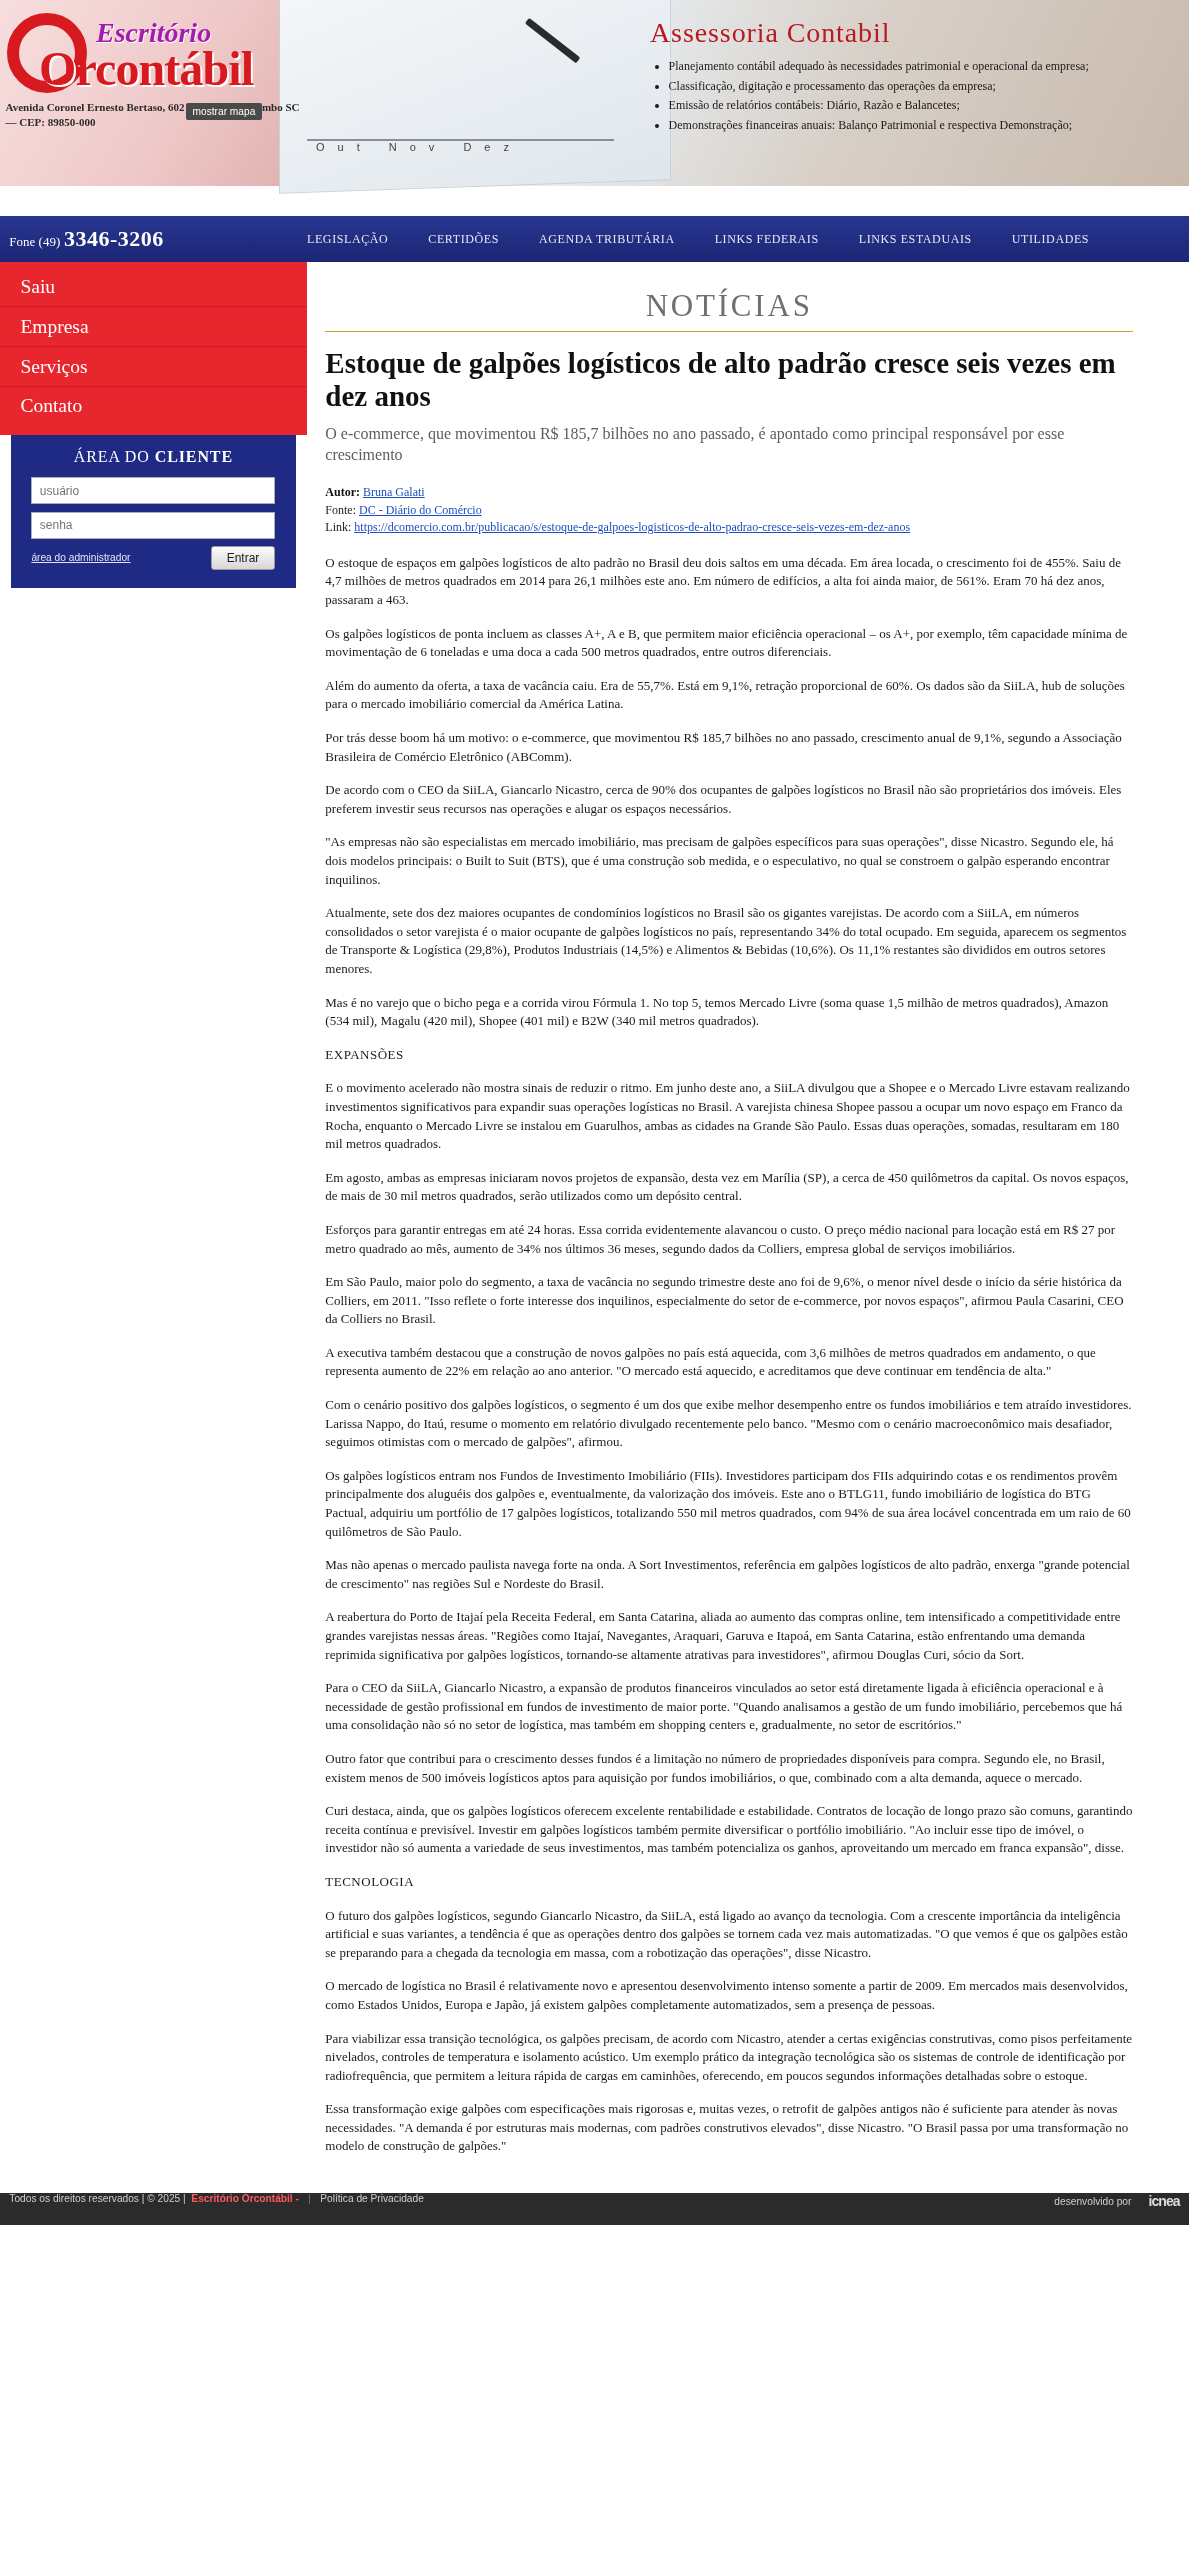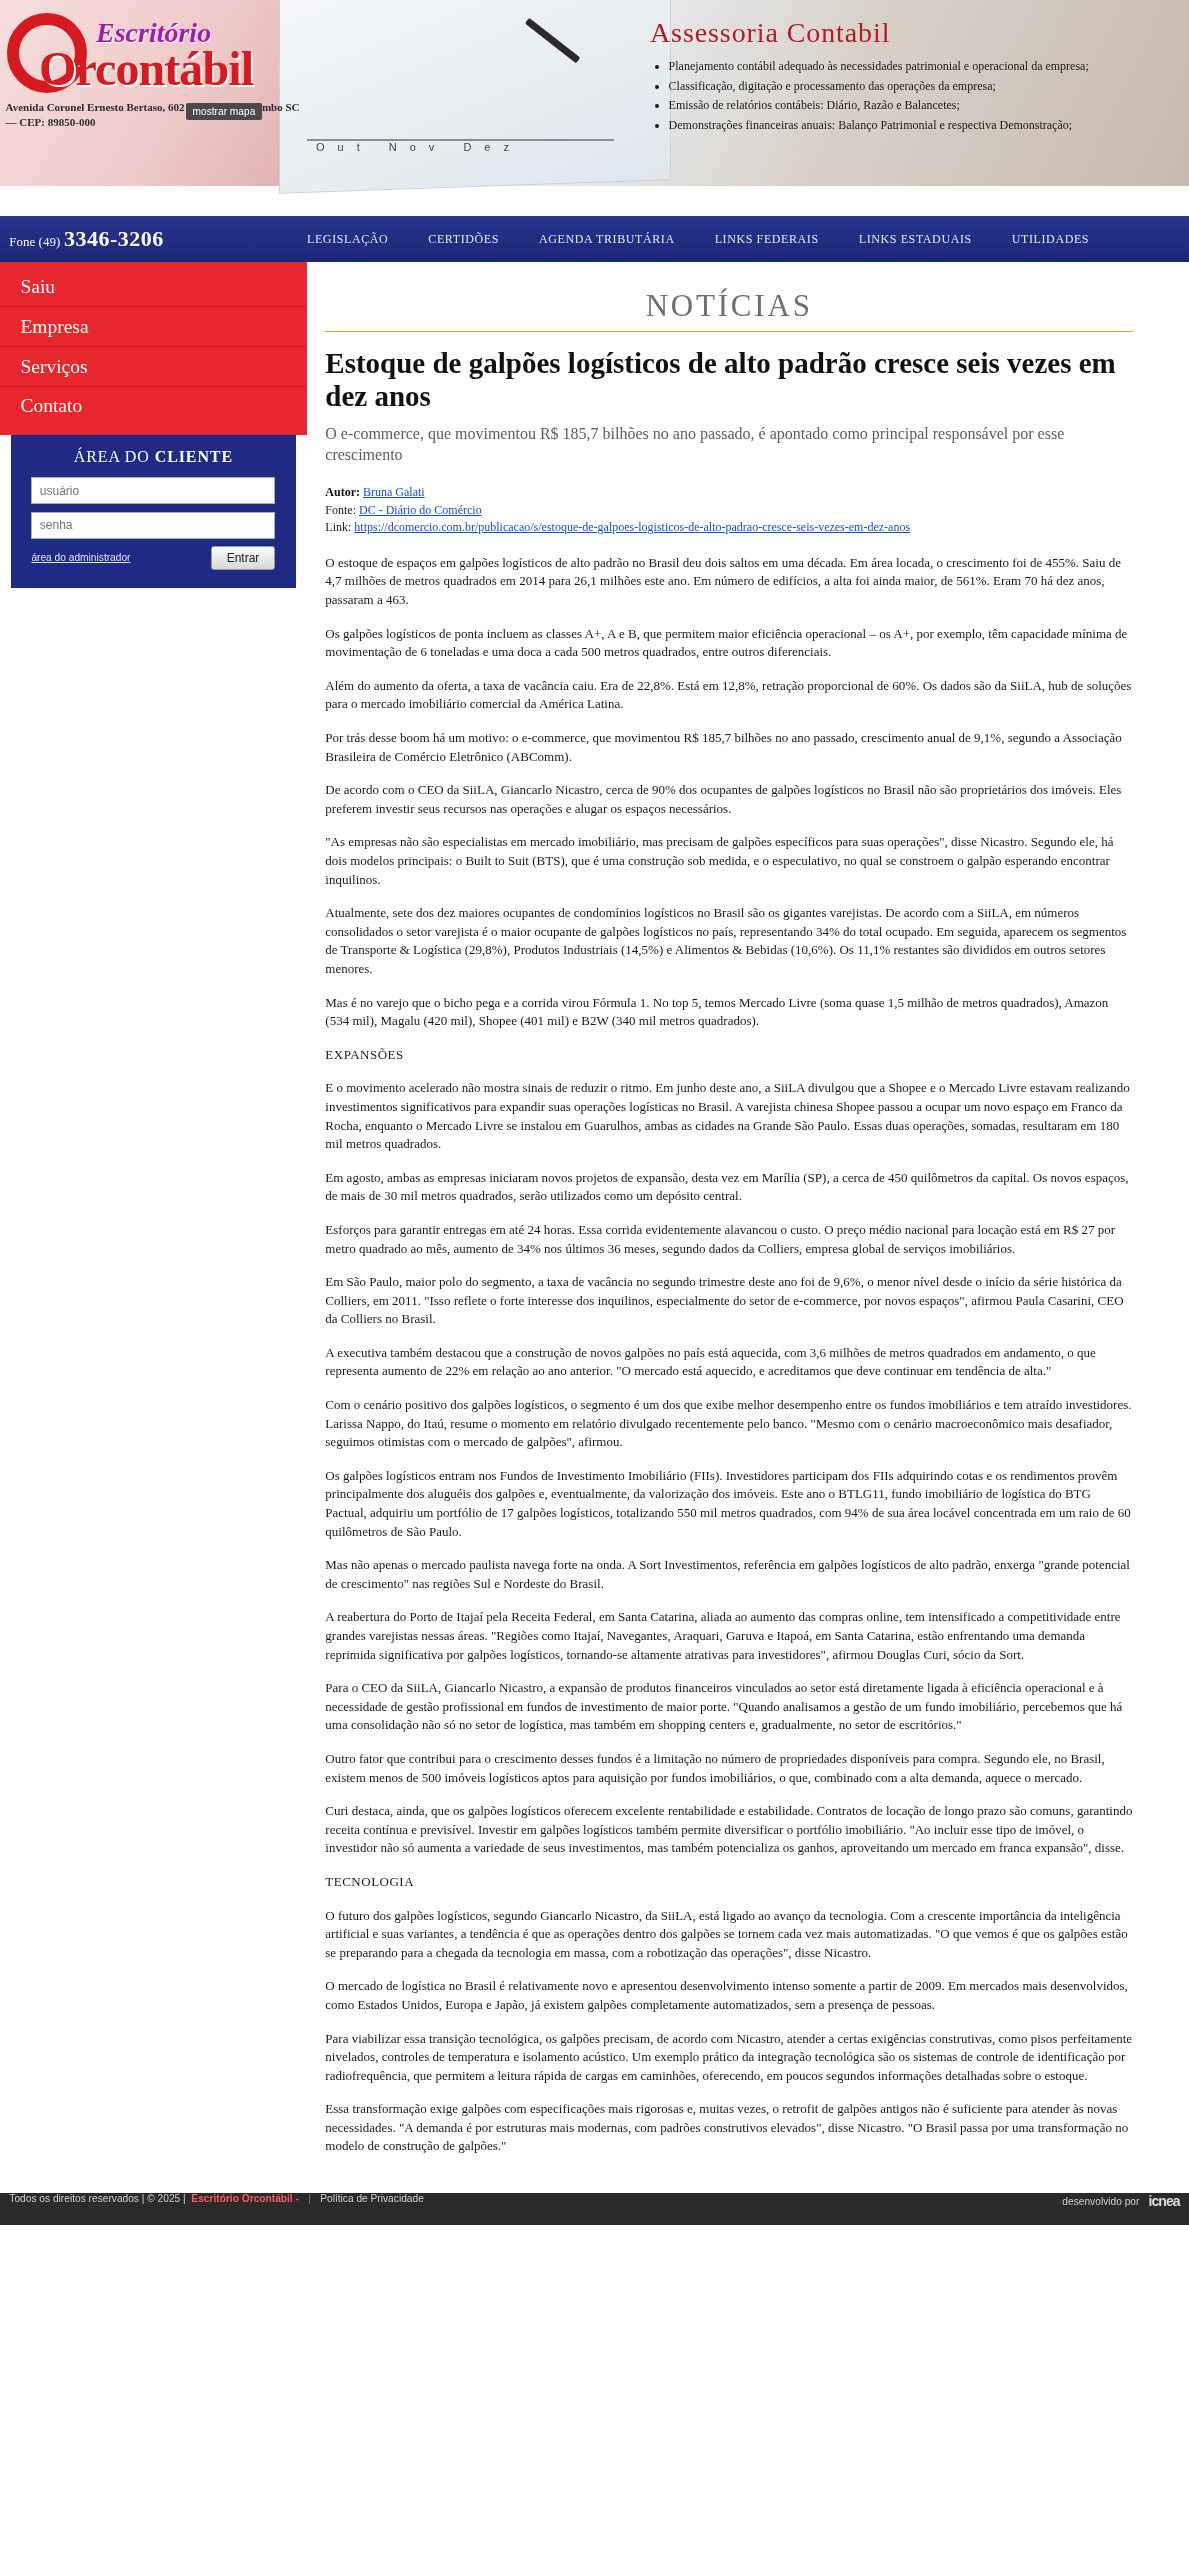--- a/index.html
+++ b/index.html
@@ -203,21 +203,21 @@
   
   .footer{
     margin-top:22px;
     background:#2b2b2b; color:#cfcfcf;
     height:32px; display:flex; align-items:flex-start;
     font-family:"Liberation Sans", sans-serif; font-size:10.2px;
     padding:0 9.3px;
   }
   .footer .red{ color:#ff5a60; font-weight:bold; }
   .footer .sep{ padding:0 9.3px; color:#777; }
-  .footer .right{ margin-left:auto; display:flex; align-items:center; gap:9px; }
+  .footer .right{ margin-left:auto; display:flex; align-items:center; gap:17px; }
   .footer .right .kn{ font-weight:bold; color:#dcdcdc; font-size:14px; letter-spacing:-0.9px; }
 </style>
 </head>
 <body>
 
 <div class="page">
 
   <div class="header">
     <div class="hdr-photo"></div>
     <div class="hdr-whiteline"></div>
@@ -299,21 +299,21 @@
           <a href="#">DC - Diário do Comércio</a>
         </div>
         <div>
           <span>Link:</span>
           <a href="#" class="lnk">https://dcomercio.com.br/publicacao/s/estoque-de-galpoes-logisticos-de-alto-padrao-cresce-seis-vezes-em-dez-anos</a>
         </div>
       </div>
 
       <p>O estoque de espaços em galpões logísticos de alto padrão no Brasil deu dois saltos em uma década. Em área locada, o crescimento foi de 455%. Saiu de 4,7 milhões de metros quadrados em 2014 para 26,1 milhões este ano. Em número de edifícios, a alta foi ainda maior, de 561%. Eram 70 há dez anos, passaram a 463.</p>
       <p>Os galpões logísticos de ponta incluem as classes A+, A e B, que permitem maior eficiência operacional – os A+, por exemplo, têm capacidade mínima de movimentação de 6 toneladas e uma doca a cada 500 metros quadrados, entre outros diferenciais.</p>
-      <p>Além do aumento da oferta, a taxa de vacância caiu. Era de 22,8%. Está em 12,8%, retração proporcional de 60%. Os dados são da SiiLA, hub de soluções para o mercado imobiliário comercial da América Latina.</p>
+      <p>Além do aumento da oferta, a taxa de vacância caiu. Era de 55,7%. Está em 9,1%, retração proporcional de 60%. Os dados são da SiiLA, hub de soluções para o mercado imobiliário comercial da América Latina.</p>
       <p>Por trás desse boom há um motivo: o e-commerce, que movimentou R$ 185,7 bilhões no ano passado, crescimento anual de 9,1%, segundo a Associação Brasileira de Comércio Eletrônico (ABComm).</p>
       <p>De acordo com o CEO da SiiLA, Giancarlo Nicastro, cerca de 90% dos ocupantes de galpões logísticos no Brasil não são proprietários dos imóveis. Eles preferem investir seus recursos nas operações e alugar os espaços necessários.</p>
       <p>"As empresas não são especialistas em mercado imobiliário, mas precisam de galpões específicos para suas operações", disse Nicastro. Segundo ele, há dois modelos principais: o Built to Suit (BTS), que é uma construção sob medida, e o especulativo, no qual se constroem o galpão esperando encontrar inquilinos.</p>
       <p>Atualmente, sete dos dez maiores ocupantes de condomínios logísticos no Brasil são os gigantes varejistas. De acordo com a SiiLA, em números consolidados o setor varejista é o maior ocupante de galpões logísticos no país, representando 34% do total ocupado. Em seguida, aparecem os segmentos de Transporte &amp; Logística (29,8%), Produtos Industriais (14,5%) e Alimentos &amp; Bebidas (10,6%). Os 11,1% restantes são divididos em outros setores menores.</p>
       <p>Mas é no varejo que o bicho pega e a corrida virou Fórmula 1. No top 5, temos Mercado Livre (soma quase 1,5 milhão de metros quadrados), Amazon (534 mil), Magalu (420 mil), Shopee (401 mil) e B2W (340 mil metros quadrados).</p>
 
       <p class="sec-head">EXPANSÕES</p>
       <p>E o movimento acelerado não mostra sinais de reduzir o ritmo. Em junho deste ano, a SiiLA divulgou que a Shopee e o Mercado Livre estavam realizando investimentos significativos para expandir suas operações logísticas no Brasil. A varejista chinesa Shopee passou a ocupar um novo espaço em Franco da Rocha, enquanto o Mercado Livre se instalou em Guarulhos, ambas as cidades na Grande São Paulo. Essas duas operações, somadas, resultaram em 180 mil metros quadrados.</p>
       <p>Em agosto, ambas as empresas iniciaram novos projetos de expansão, desta vez em Marília (SP), a cerca de 450 quilômetros da capital. Os novos espaços, de mais de 30 mil metros quadrados, serão utilizados como um depósito central.</p>
       <p>Esforços para garantir entregas em até 24 horas. Essa corrida evidentemente alavancou o custo. O preço médio nacional para locação está em R$ 27 por metro quadrado ao mês, aumento de 34% nos últimos 36 meses, segundo dados da Colliers, empresa global de serviços imobiliários.</p>

